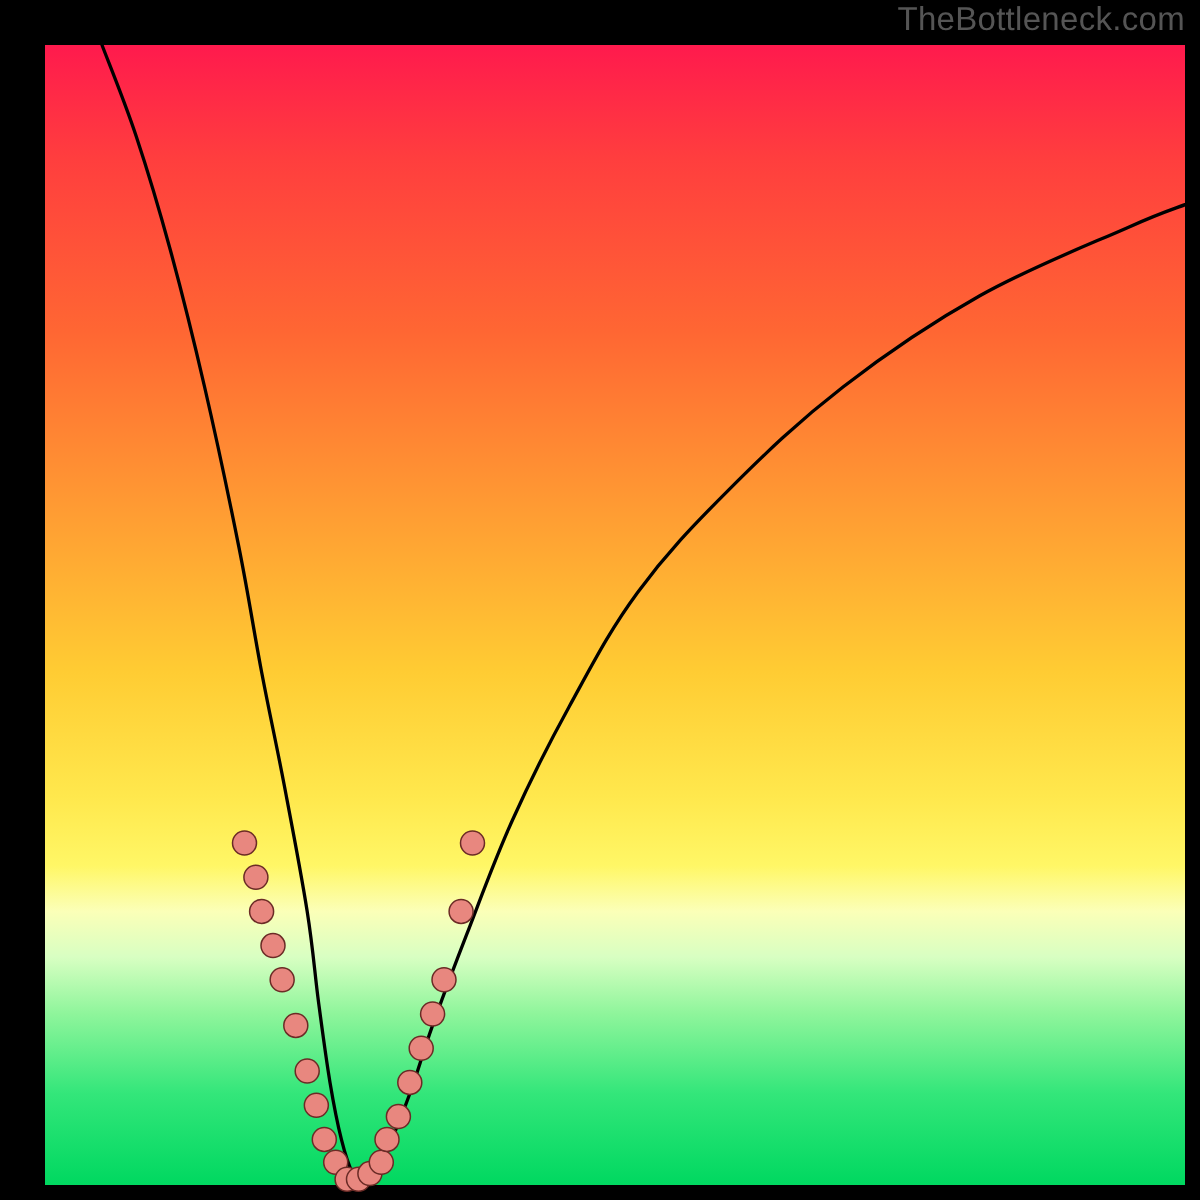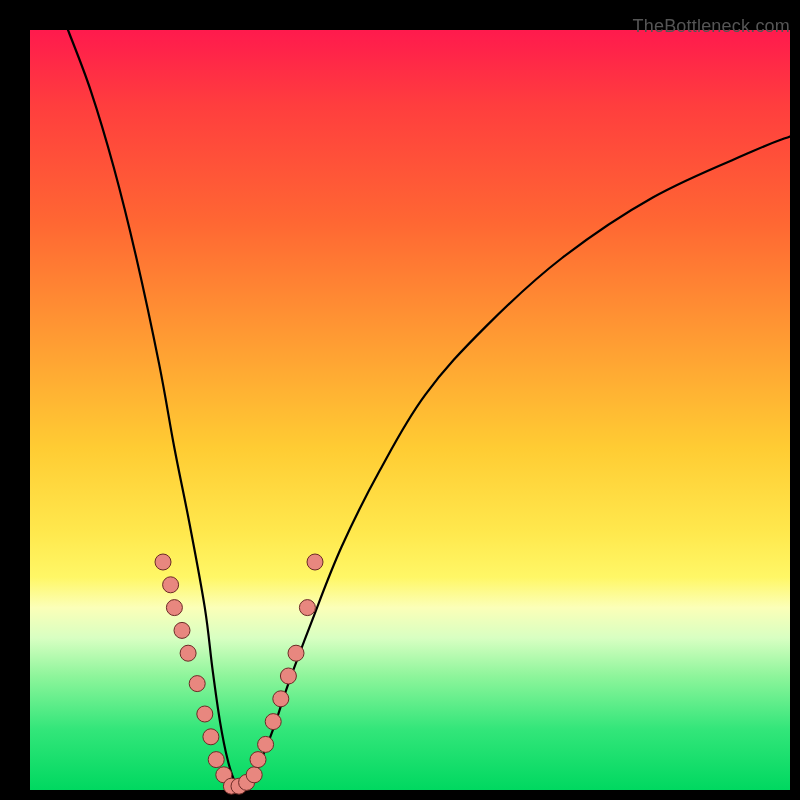--- a/index.html
+++ b/index.html
@@ -33,24 +33,24 @@
       #fff766 72%,
       #fbffb8 76%,
       #d8ffc2 80%,
       #8ef59b 85%,
       #33e67a 92%,
       #00d860 100%
     );
   }
   .watermark {
     position: absolute;
-    top: 16px;
+    top: 0;
     right: 10px;
     color: #555;
-    font-size: 18px;
+    font-size: 22px;
     font-weight: 500;
     letter-spacing: 0.2px;
     user-select: none;
   }
   svg.curves {
     position: absolute;
     left: 0;
     top: 0;
     width: 760px;
     height: 760px;

